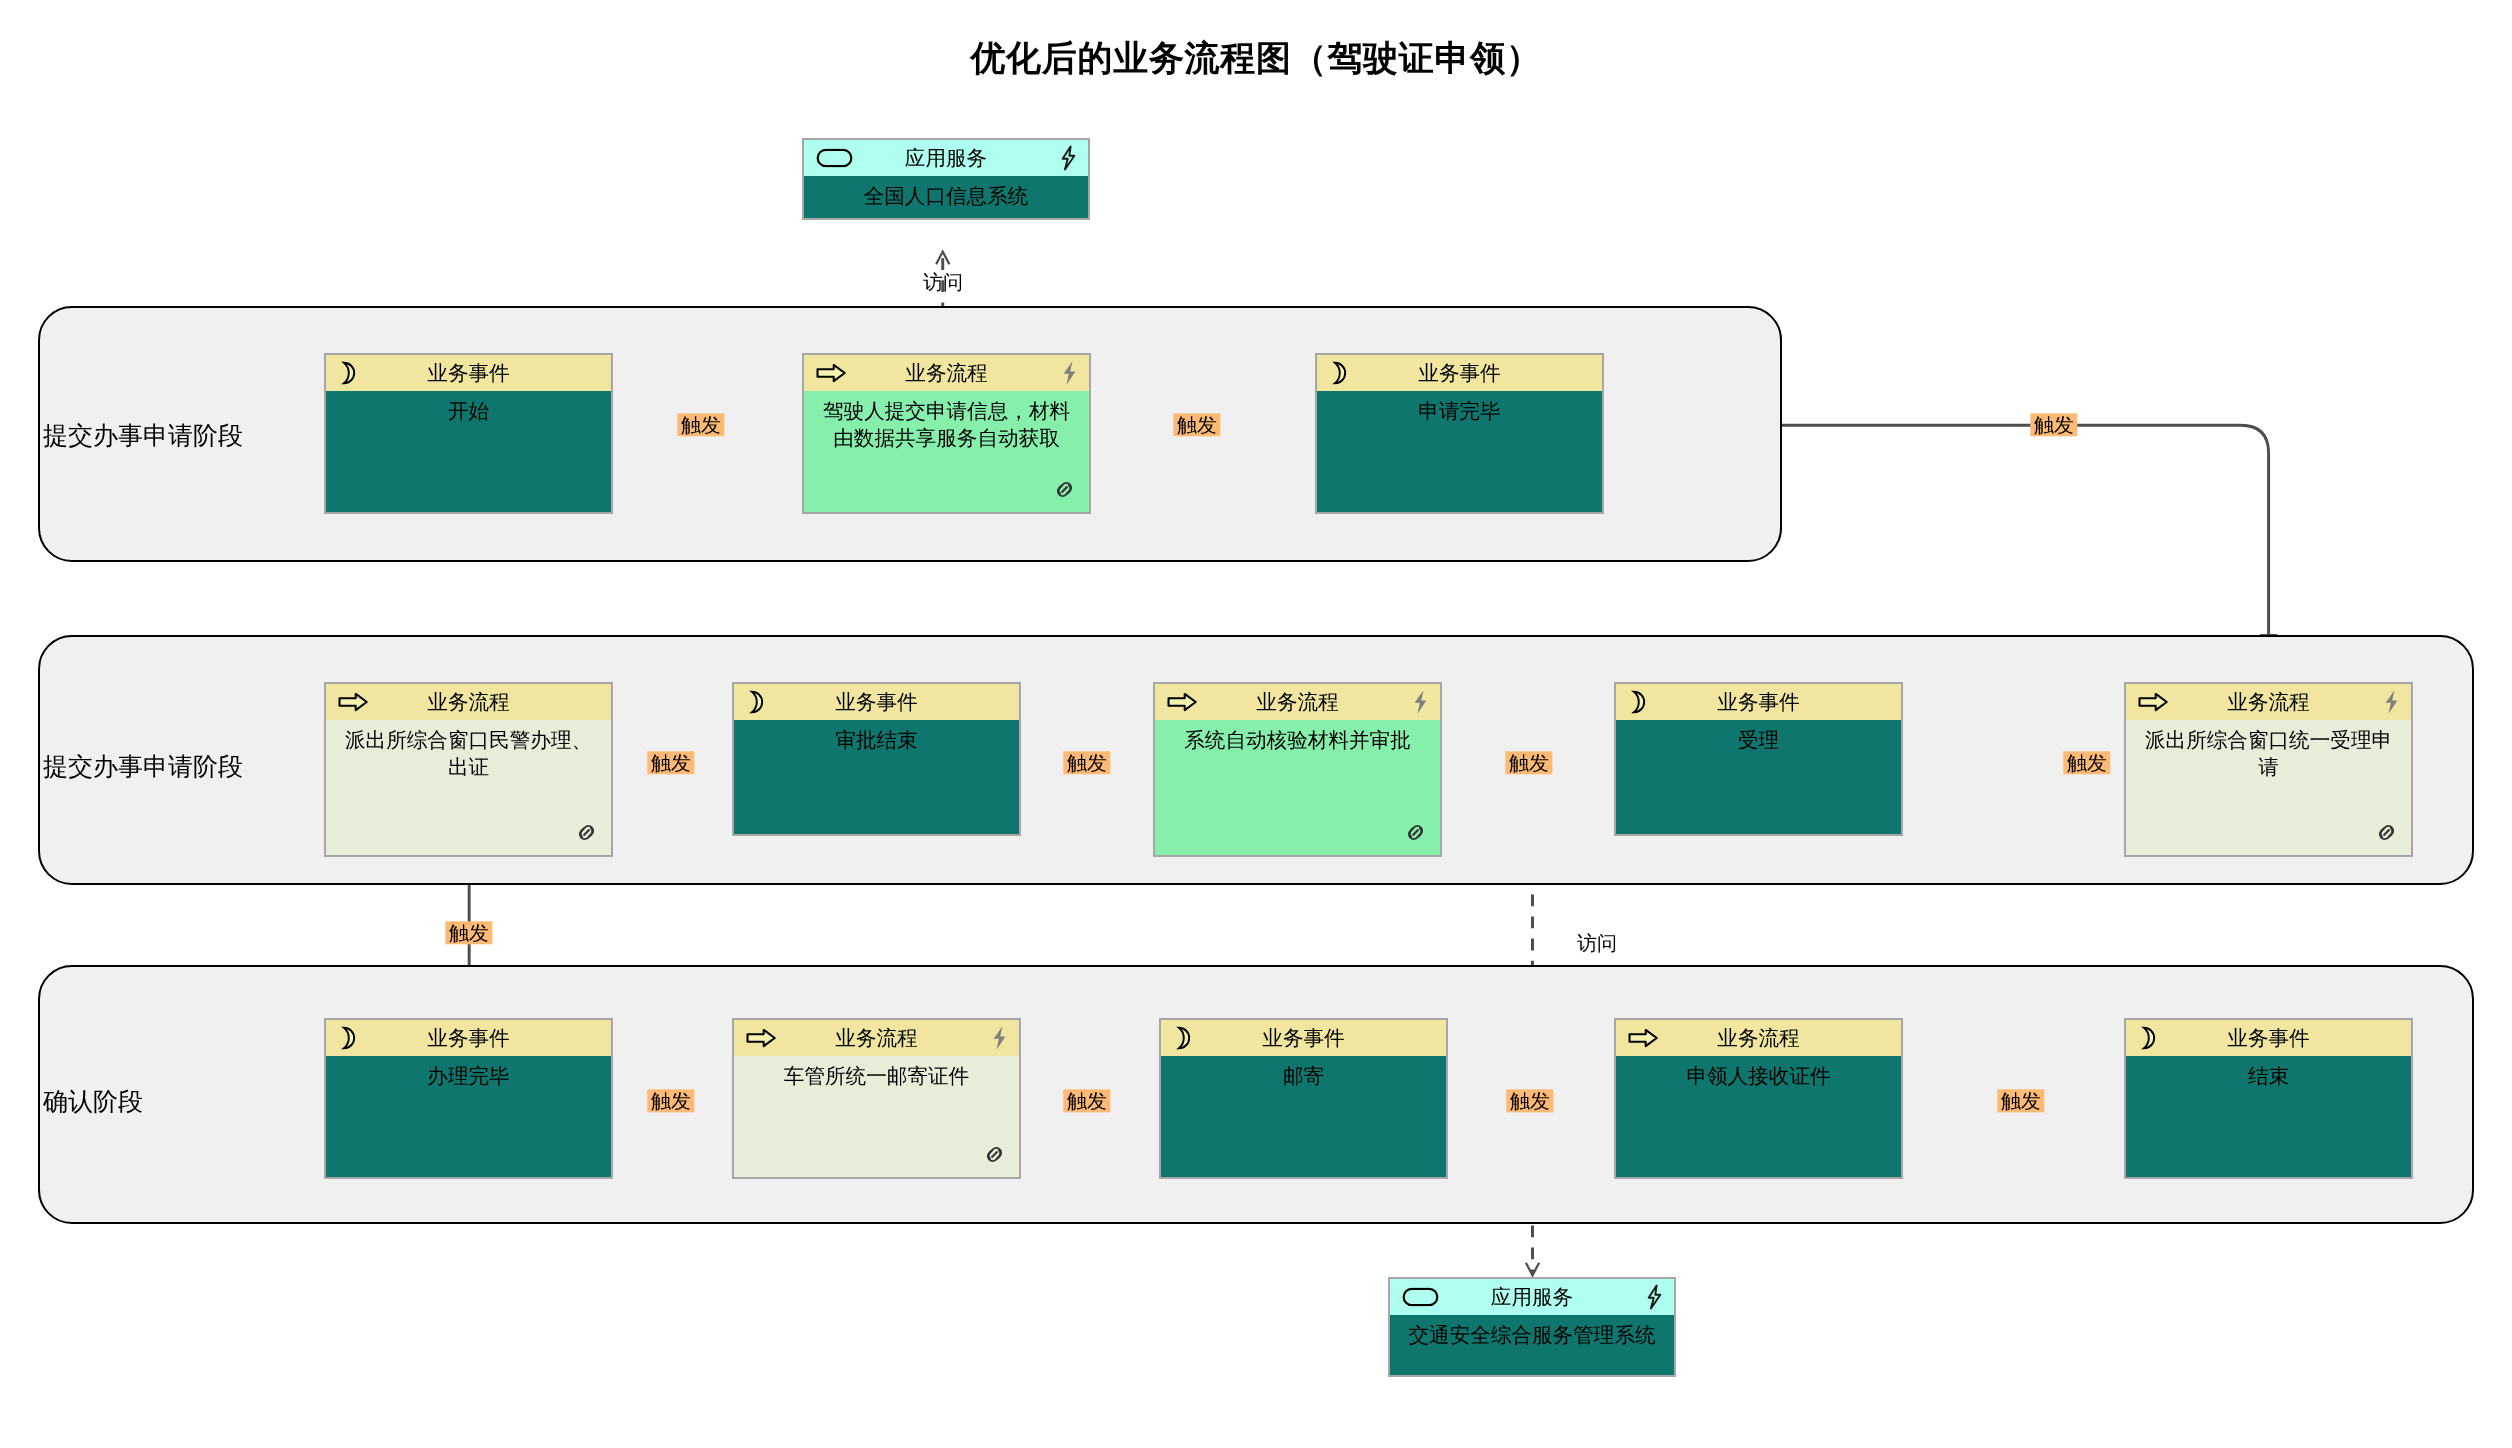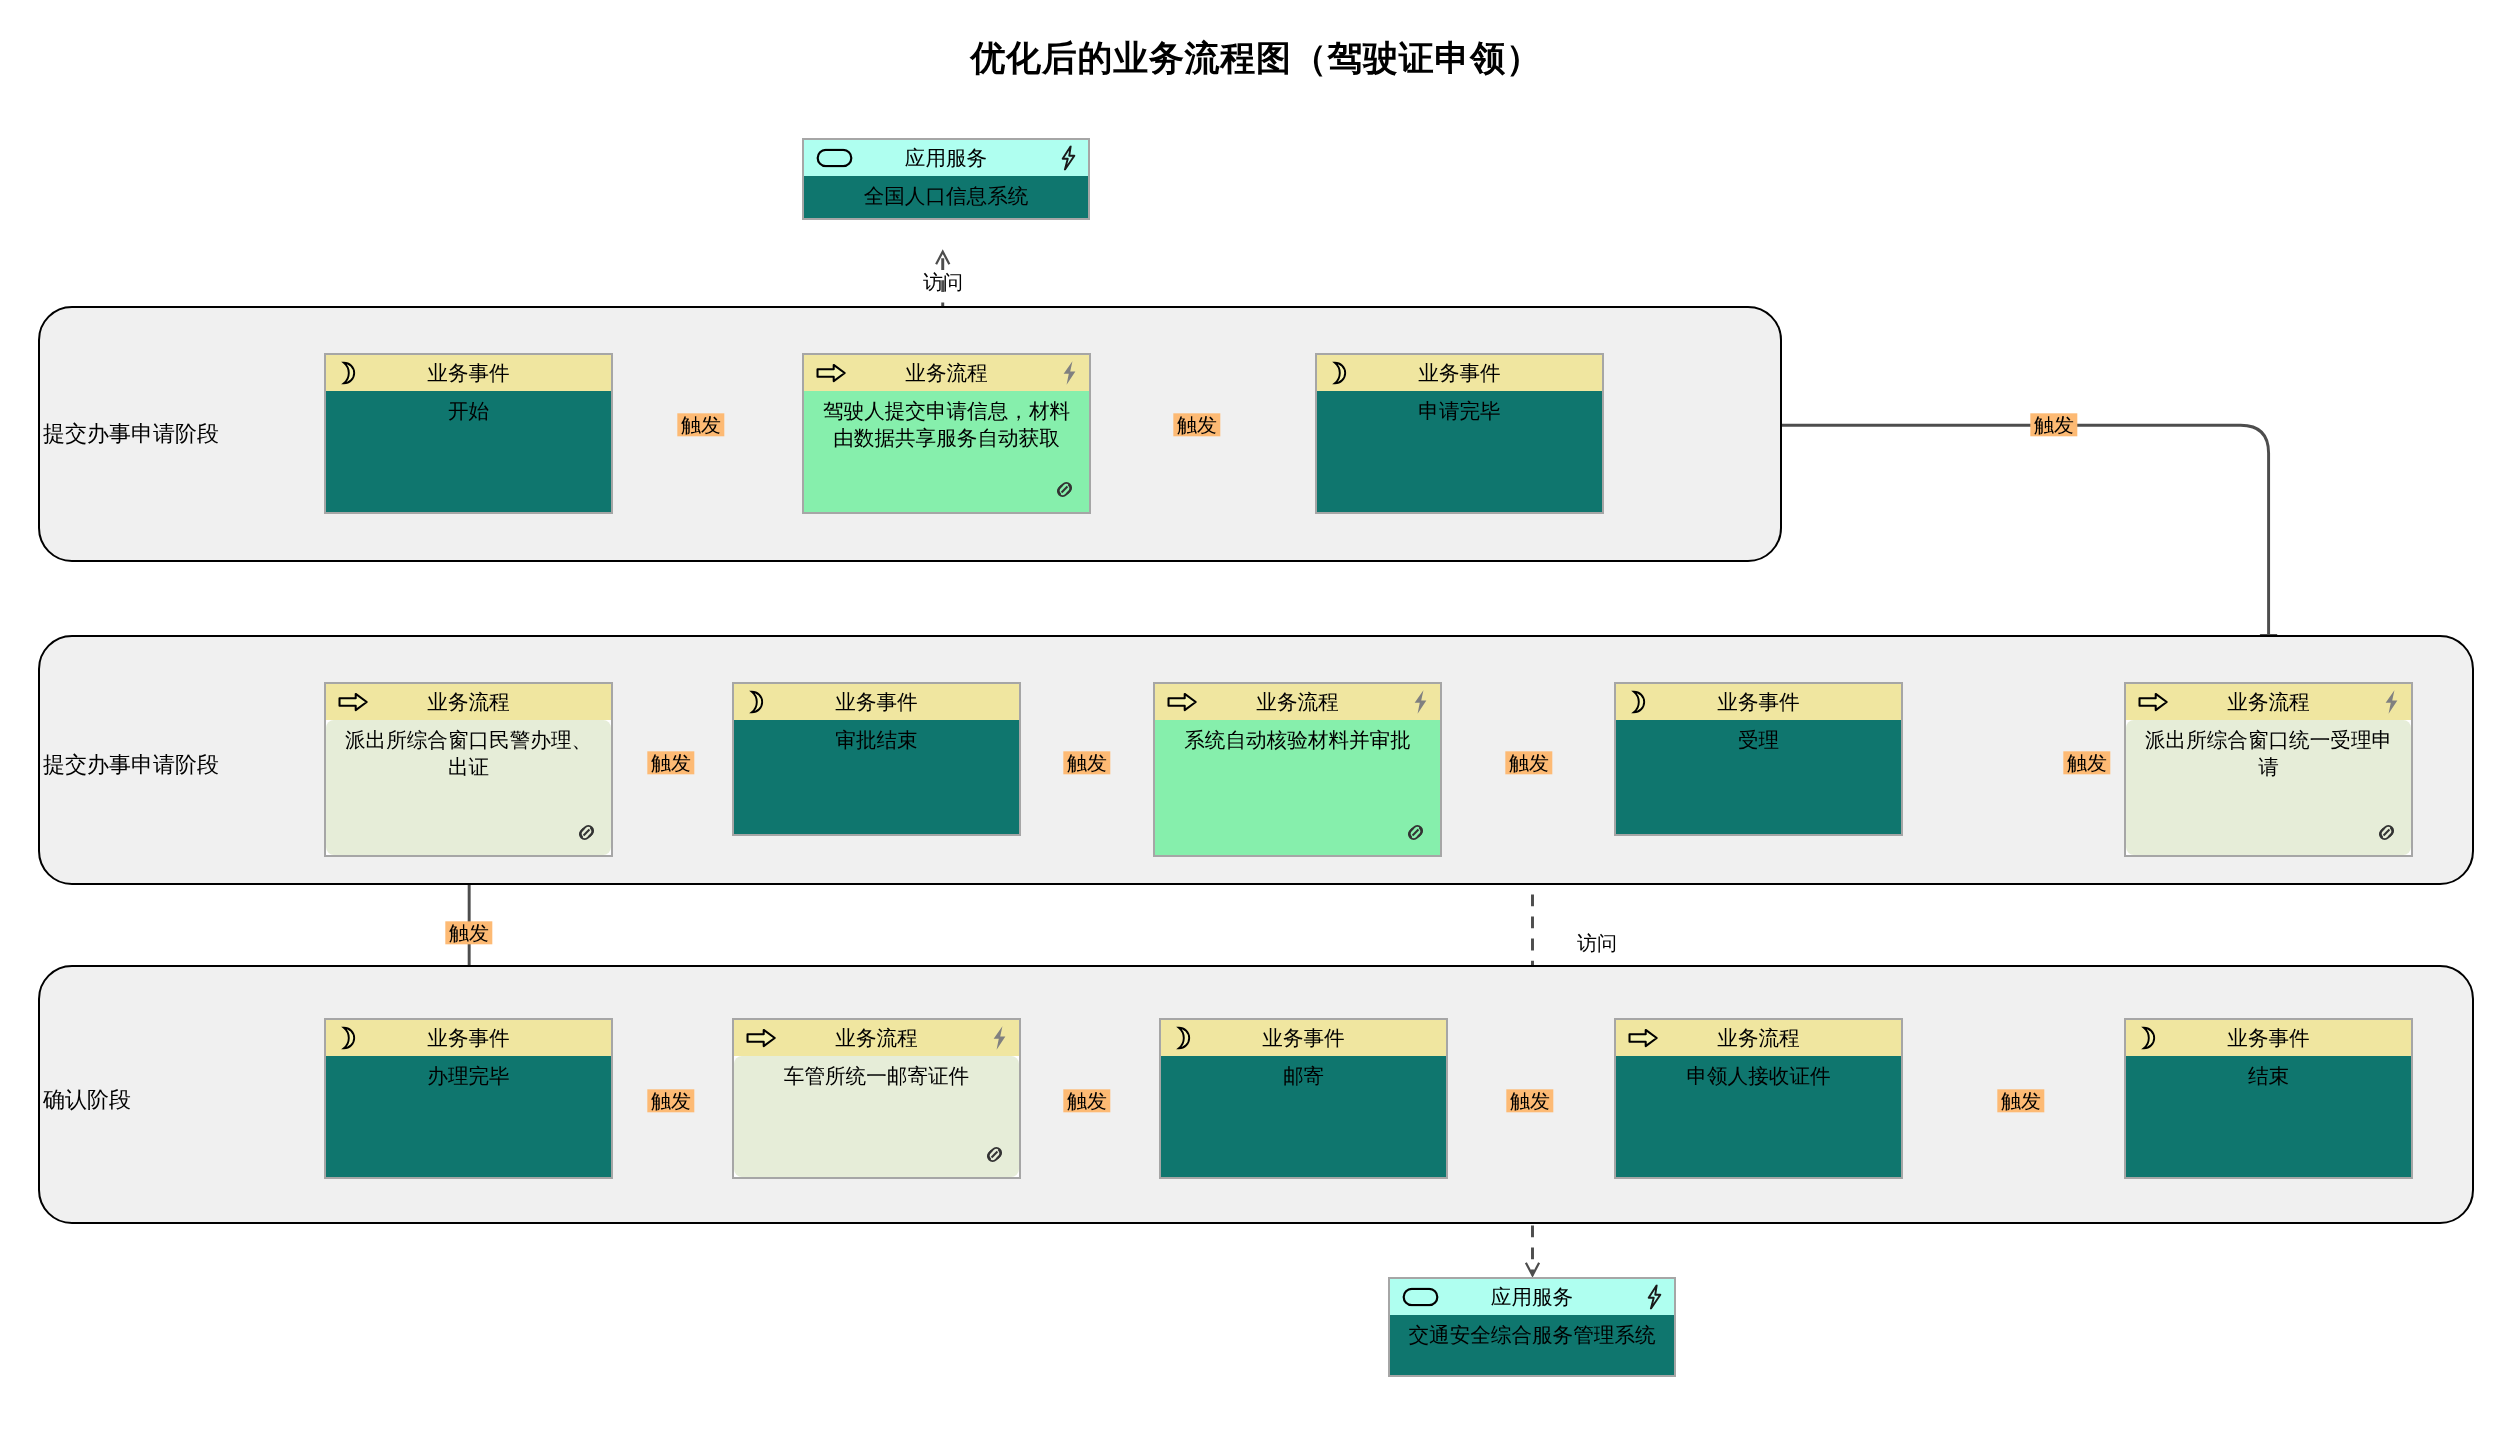--- a/index.html
+++ b/index.html
@@ -44,21 +44,21 @@
   
   .phase-group {
     position: absolute;
     background: #f0f0f0;
     border: 2.2px solid #000000;
     border-radius: 34px;
     box-sizing: border-box;
   }
   .phase-label {
     position: absolute;
-    font-size: 22px;
+    font-size: 25px;
     color: #000000;
     white-space: nowrap;
     line-height: 1.2;
   }
 
   
   .node {
     position: absolute;
     box-sizing: border-box;
     border: 2.2px solid #a6a6a6;
@@ -110,21 +110,21 @@
     line-height: 0;
   }
 
   
   .hdr-biz   { background: #f0e6a0; }
   .hdr-app   { background: #affff0; }
 
   
   .body-white { background: #0f766e; }
   .body-blue  { background: #86efac; }
-  .body-green { background: #e6edd8; border-radius: 8px; }
+  .body-green { background: #e6edd8; }
 
   
   .edge-label {
     position: absolute;
     font-size: 20px;
     color: #000000;
     background: #ffffff;
     padding: 0.7px 3.7px;
     white-space: nowrap;
     transform: translate(-50%, -50%);

